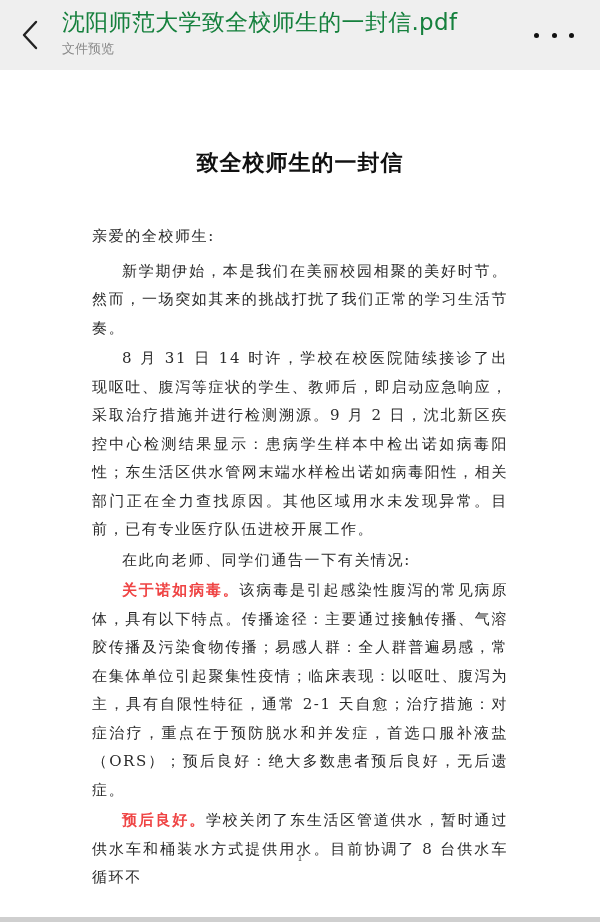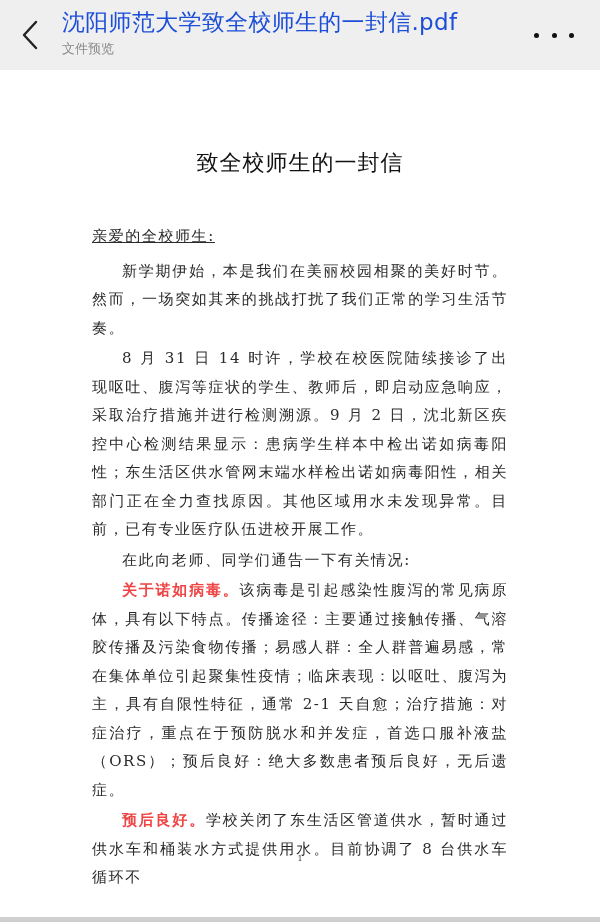--- a/index.html
+++ b/index.html
@@ -31,21 +31,21 @@
   }
   .back-btn svg { display: block; }
   .title-wrap {
     position: absolute;
     left: 62px;
     top: 6px;
     right: 90px;
   }
   .file-title {
     font-size: 23px;
-    color: #1d4ed8;
+    color: #15803d;
     line-height: 32px;
     white-space: nowrap;
     letter-spacing: 0.3px;
   }
   .file-subtitle {
     font-size: 13px;
     color: #8a8a8a;
     line-height: 22px;
     margin-top: 0px;
   }
@@ -82,38 +82,37 @@
     font-family: "DejaVu Serif", serif;
     color: #222;
   }
   .doc-title {
     position: absolute;
     left: 0;
     width: 600px;
     top: 78px;
     text-align: center;
     font-size: 22px;
-    font-weight: normal;
+    font-weight: bold;
     letter-spacing: 1px;
     color: #111;
   }
   .doc-body {
     position: absolute;
     left: 92px;
     width: 420px;
     top: 152px;
     font-size: 15px;
     line-height: 28.5px;
     letter-spacing: 1.6px;
     color: #2a2a2a;
     text-align: justify;
   }
   .salutation {
     margin: 0 0 6px 0;
-    text-decoration: underline;
   }
   .para {
     margin: 0 4px 2px 0;
     text-indent: 2em;
   }
   .para .lead {
     font-weight: bold;
     font-family: Liberation Serif, serif;
     color: #ef4444;
   }

